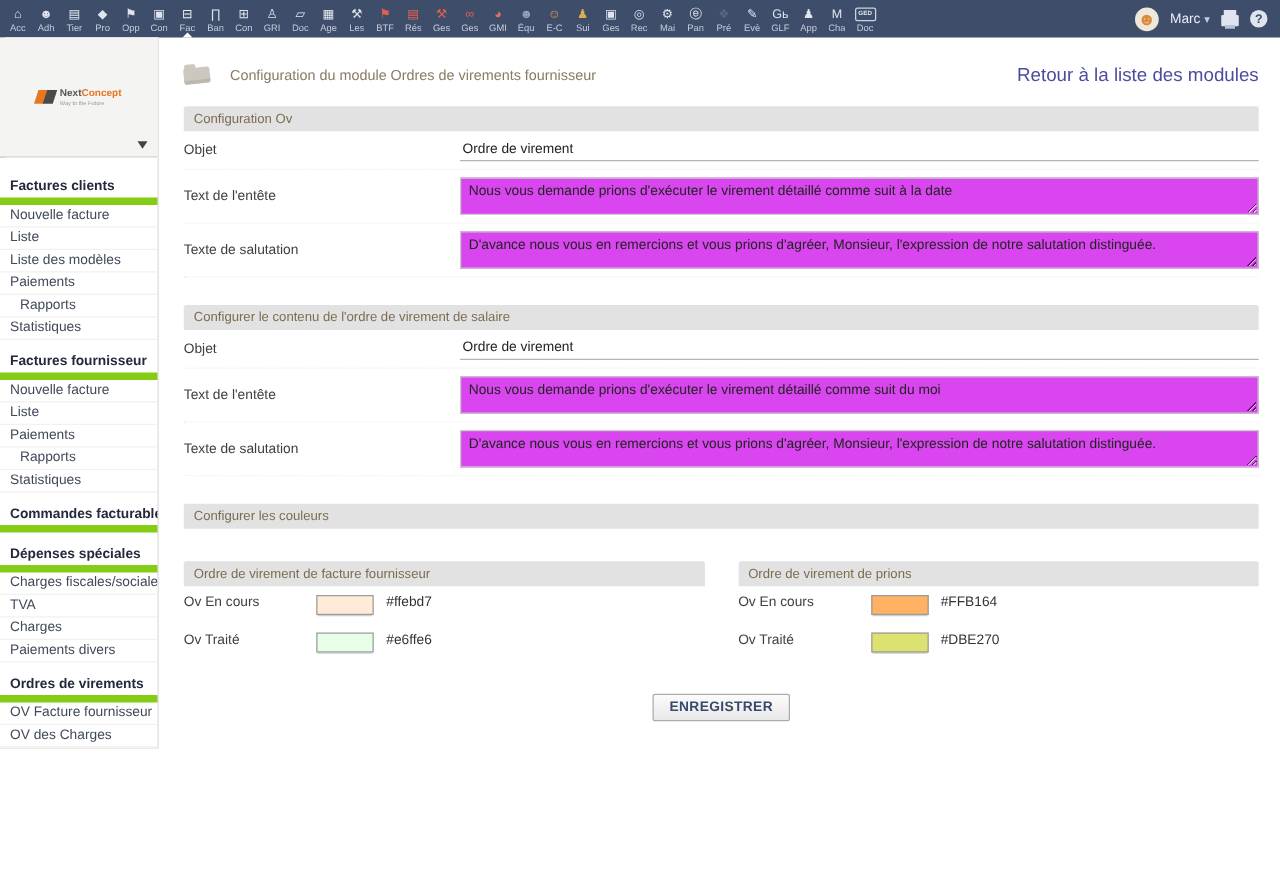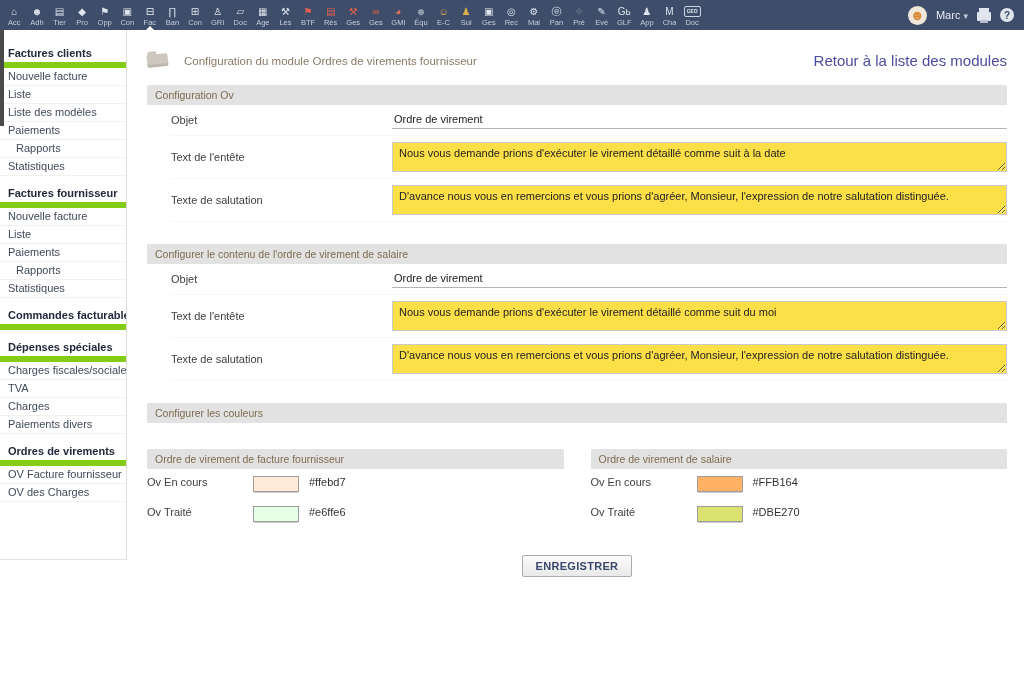--- a/index.html
+++ b/index.html
@@ -54,26 +54,26 @@
   
   .main { flex:1; padding:14px 17px 0 20px; }
   .page-head { display:flex; align-items:center; margin:8px 0 16px 0; }
   .folder-ico { width:21px; height:13px; background:#ccc8c0; border-radius:2px; position:relative;
     transform:rotate(-6deg); margin-right:16px; box-shadow:inset 0 -3px 0 #bdb8af; }
   .folder-ico::before { content:""; position:absolute; top:-3px; left:1px; width:9px; height:4px; background:#ccc8c0; border-radius:2px 2px 0 0; }
   .page-title { font-size:11.5px; color:#8a7a64; }
   .return-link { margin-left:auto; font-size:15px; color:#4c4c9e; text-decoration:none; cursor:pointer; }
 
   .sec-head { background:#e2e2e2; color:#7d6c51; font-size:10.5px; padding:4px 8px; border-radius:2px 2px 0 0; }
-  .form-row { display:flex; align-items:center; padding:6px 0; border-bottom:1px dotted #f0f0f0;margin-left:24px; }
+  .form-row { display:flex; align-items:center; padding:6px 0; border-bottom:1px dotted #f0f0f0; }
   .form-row .flabel { width:221px; flex:none; font-size:11px; color:#3e3e3e; align-self:center; }
   .line-input { flex:1; border:none; border-bottom:1px solid #b5b5b5; font-size:11px; color:#222;
     font-family:"Liberation Sans","DejaVu Sans",sans-serif; padding:2px 2px 3px 2px; background:transparent; outline:none; }
   .box-area { flex:1; border:1px solid #c9c9c9; font-size:11px; color:#222; height:30px; resize:vertical;
-    font-family:"Liberation Sans","DejaVu Sans",sans-serif; padding:4px 6px; outline:none; background:#fde047; }
+    font-family:"Liberation Sans","DejaVu Sans",sans-serif; padding:4px 6px; outline:none; background:#d946ef; }
   .sec-gap { height:22px; }
 
   .panels { display:flex; gap:27px; margin-top:26px; }
   .panel { flex:1; }
   .panel-row { display:flex; padding:7px 0; }
   .panel-row .plabel { width:106px; flex:none; font-size:11px; color:#3e3e3e; }
   .swatch { width:46px; height:16px; border:1px solid #9d9d9d; margin-right:10px; cursor:pointer;
     box-shadow:0 2px 0 -1px #cfcfcf; }
   .hex { font-size:11px; color:#333; }
 
@@ -248,20 +248,33 @@
     <div class="nav-item ged">
       <span class="ico" style="color: rgb(223, 228, 238);">GED</span>
       <span class="lbl">Doc</span>
     </div>
   </div>
 
 <div class="layout">
 
   <div class="sidebar">
     <div class="edge-strip"></div>
+    <div class="logo-box">
+      <div class="logo">
+        <span class="logo-mark">
+            <i></i>
+            <i></i>
+          </span>
+        <span class="logo-text">
+          <span class="brand"><span class="b1">Next</span><span class="b2">Concept</span></span>
+          <span class="tagline">Way to the Future</span>
+        </span>
+      </div>
+      <span class="funnel"></span>
+    </div>
     <div class="menu">
 
         <div class="side-item header">Factures clients</div>
 
         <div class="side-item">Nouvelle facture</div>
 
         <div class="side-item">Liste</div>
 
         <div class="side-item">Liste des modèles</div>
 
@@ -357,21 +370,21 @@
             </div>
 
             <div class="panel-row">
               <span class="plabel">Ov Traité</span>
               <span class="swatch" style="background: rgb(230, 255, 230);"></span>
               <span class="hex">#e6ffe6</span>
             </div>
           </div>
       </div>
       <div class="panel">
-        <div class="sec-head">Ordre de virement de salaire</div>
+        <div class="sec-head">Ordre de virement de prions</div>
         <div>
 
             <div class="panel-row">
               <span class="plabel">Ov En cours</span>
               <span class="swatch" style="background: rgb(255, 177, 100);"></span>
               <span class="hex">#FFB164</span>
             </div>
 
             <div class="panel-row">
               <span class="plabel">Ov Traité</span>

